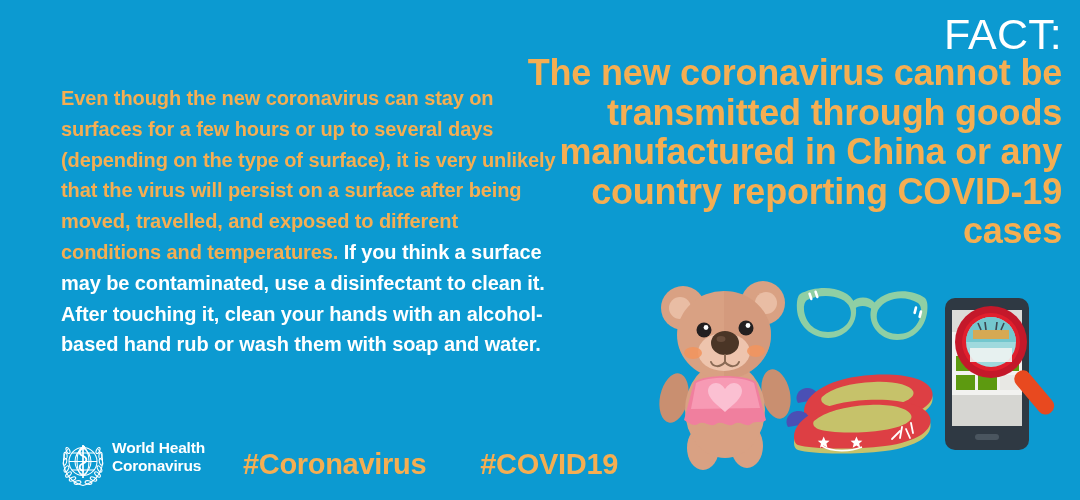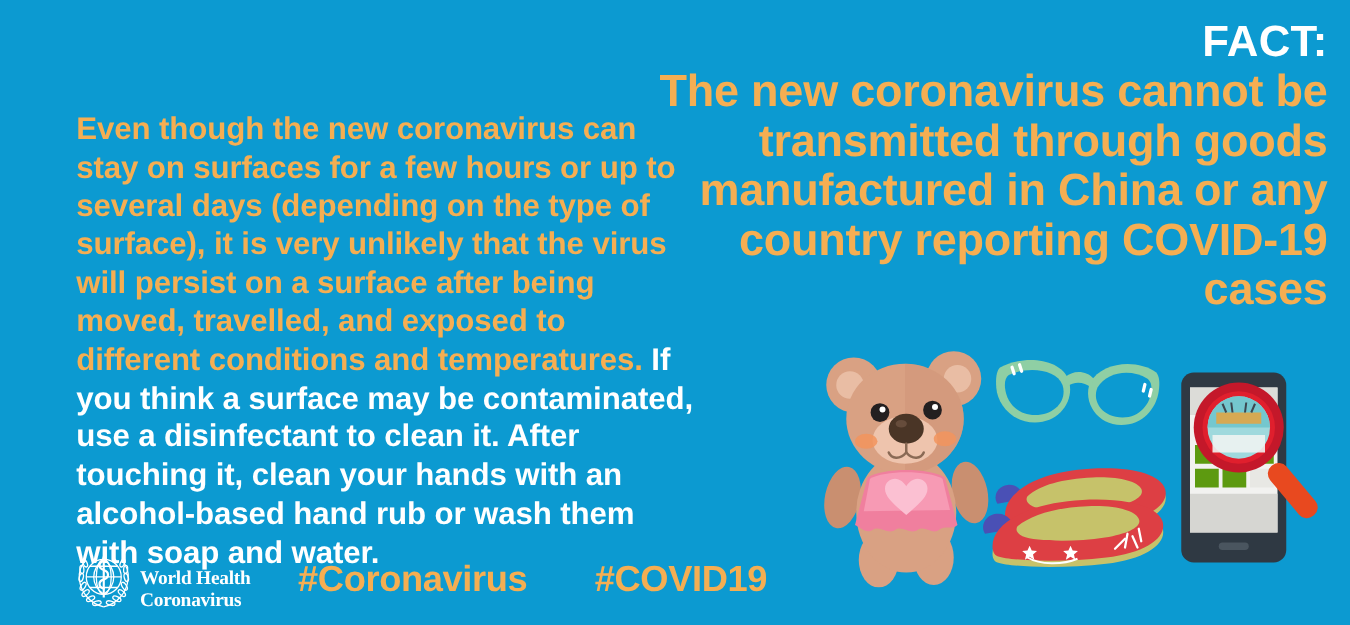--- a/index.html
+++ b/index.html
@@ -19,21 +19,21 @@
     background: #0c9ad1;
     overflow: hidden;
   }
 
   
   #body-copy {
     position: absolute;
     left: 61px;
     top: 63px;
     width: 495px;
-    font-size: 25px;
+    font-size: 20px;
     font-weight: bold;
     line-height: 30.8px;
     letter-spacing: -0.1px;
     color: #ffffff;
   }
   #body-copy .lead {
     color: #f5ae52;
   }
   #body-copy .rest {
     color: #ffffff;
@@ -43,22 +43,22 @@
   #headline-block {
     position: absolute;
     right: 18px;
     top: 16px;
     width: 560px;
     text-align: right;
   }
   #fact-label {
     display: block;
     color: #ffffff;
-    font-size: 35px;
-    font-weight: bold;
+    font-size: 43px;
+    font-weight: normal;
     line-height: 36px;
     letter-spacing: 0.2px;
   }
   #headline-text {
     display: block;
     color: #f5ae52;
     font-size: 36px;
     font-weight: bold;
     line-height: 39.5px;
     letter-spacing: -0.2px;
@@ -69,22 +69,21 @@
   #footer {
     position: absolute;
     left: 58px;
     bottom: 8px;
     display: flex;
     align-items: center;
     height: 56px;
   }
   #who-logo {
     display: flex;
-    align-items: flex-end;
-    font-family: Liberation Serif, serif;
+    align-items: flex-start;
   }
   #who-emblem {
     width: 50px;
     height: 50px;
     flex: 0 0 50px;
   }
   #who-wordmark {
     margin-left: 4px;
     color: #ffffff;
     font-size: 15.5px;

